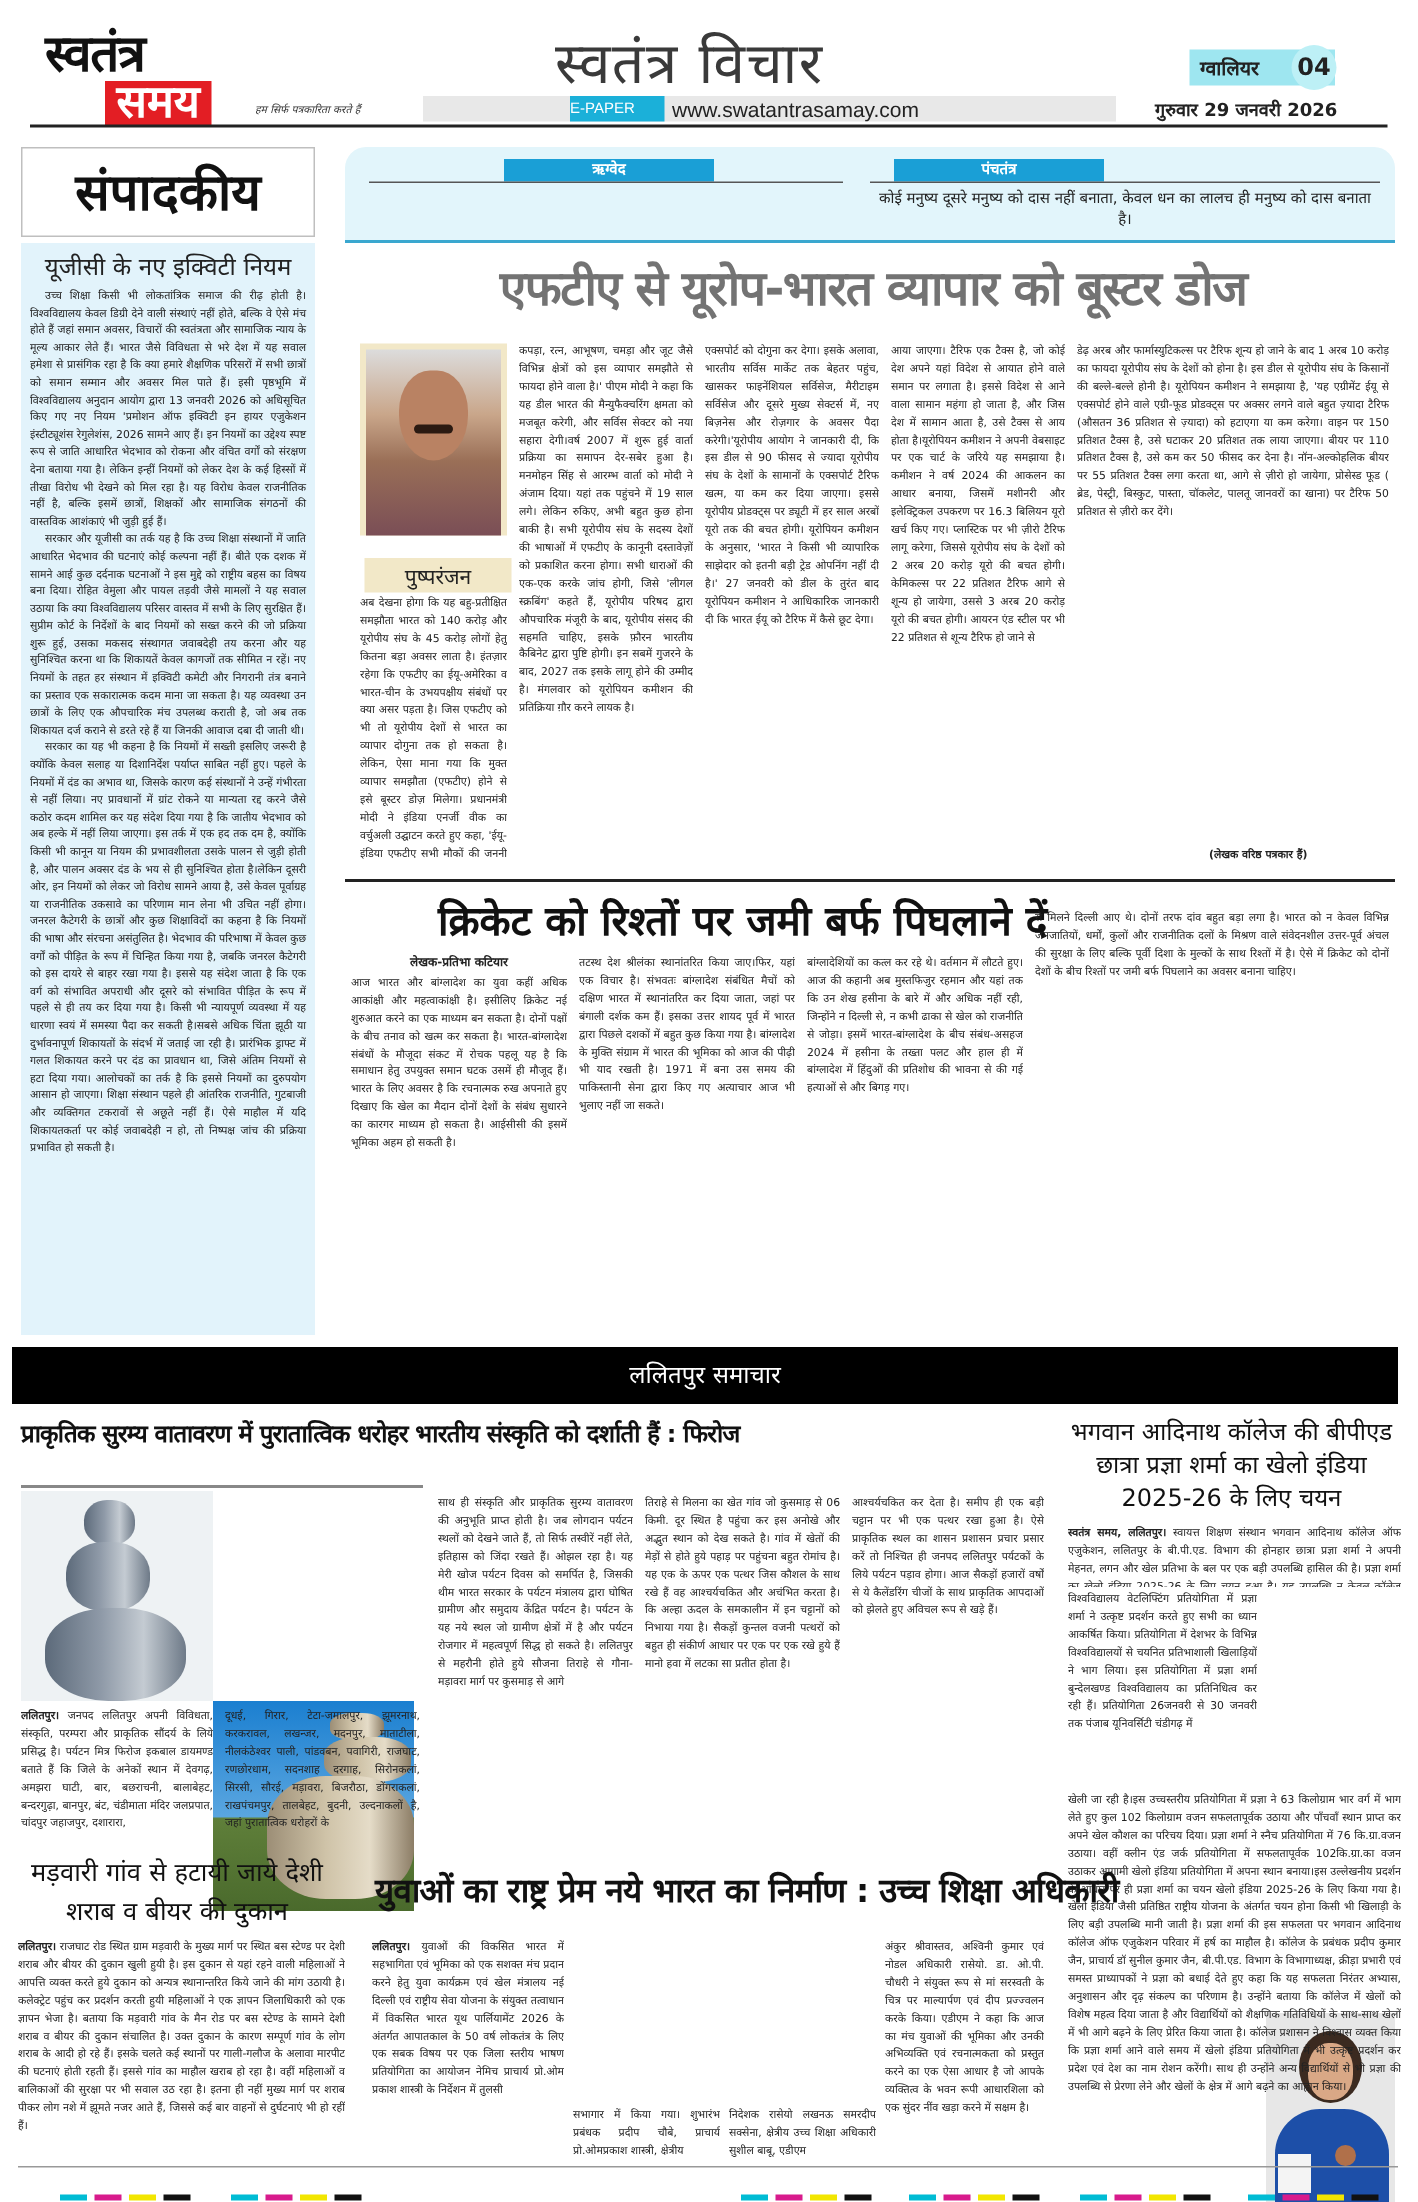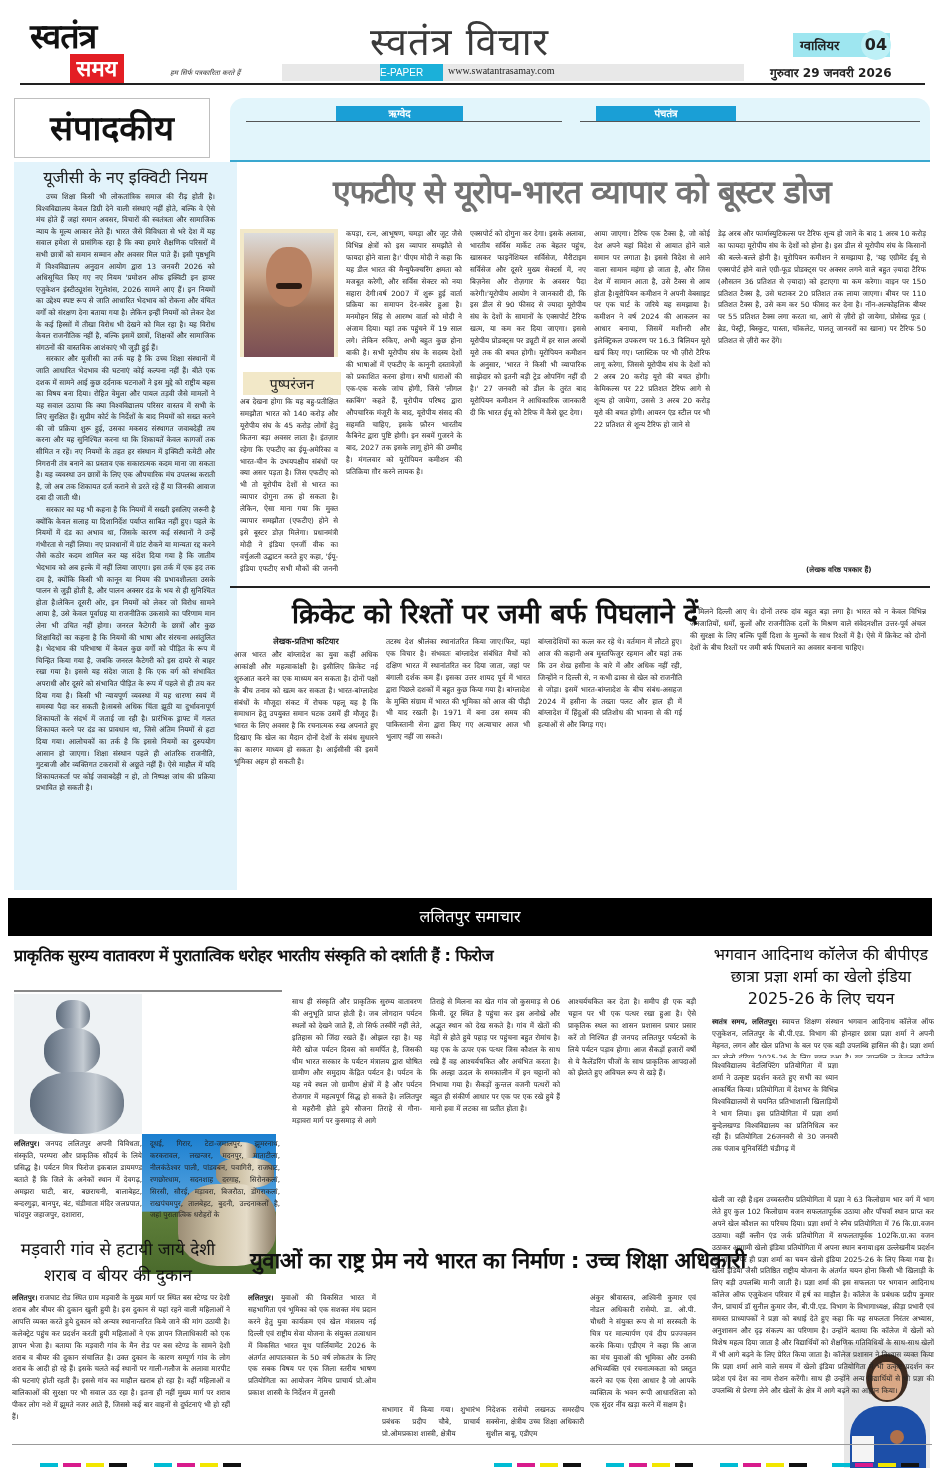--- a/index.html
+++ b/index.html
@@ -2,36 +2,36 @@
 <html><head>
 <meta charset="utf-8">
 <style>
   * { box-sizing: border-box; margin: 0; padding: 0; }
   html, body { width: 945px; height: 1468px; background: #ffffff; overflow: hidden; }
   body { font-family: "DejaVu Sans", "Liberation Sans", sans-serif; color: #1a1a1a; position: relative; }
   .abs { position: absolute; }
 
   
   .logo-top { left: 30px; top: 18px; font-family: "DejaVu Serif", serif; font-weight: 900; font-size: 34px; letter-spacing: -1px; color: #111; line-height: 36px; }
-  .logo-bottom { left: 70px; top: 54px; width: 54px; height: 30px; background: #e31e24; color: #fff; font-weight: 900; font-size: 22px; text-align: center; line-height: 30px; }
+  .logo-bottom { left: 70px; top: 54px; width: 71px; height: 30px; background: #e31e24; color: #fff; font-weight: 900; font-size: 30px; text-align: center; line-height: 30px; }
   .tagline { left: 170px; top: 68px; font-size: 7px; color: #333; font-style: italic; }
   .page-title { left: 370px; top: 20px; font-size: 38px; color: #3a3a3a; letter-spacing: 1px; line-height: 44px; }
   .epaper-bar { left: 282px; top: 64px; width: 462px; height: 17px; background: #e8e8e8; }
   .epaper-tag { left: 380px; top: 64px; width: 63px; height: 17px; background: #1bb0d9; color: #fff; font-size: 10px; text-align: left; line-height: 17px; font-family: "Liberation Sans", sans-serif; }
-  .site-url { left: 448px; top: 65px; font-size: 10px; color: #222; font-family: Liberation Serif, serif; }
+  .site-url { left: 448px; top: 65px; font-size: 14px; color: #222; font-family: Liberation Sans, sans-serif; }
   .city-badge { left: 793px; top: 33px; width: 97px; height: 24px; background: #9ee6f0; }
   .city-name { left: 800px; top: 36px; font-size: 13px; font-weight: bold; color: #222; }
   .page-no { left: 861px; top: 30px; width: 30px; height: 30px; border-radius: 50%; background: #bdf0f6; font-size: 16px; font-weight: bold; text-align: center; line-height: 30px; color: #222; }
   .edition-date { left: 770px; top: 64px; font-size: 12px; font-weight: bold; color: #222; }
   .masthead-rule { left: 20px; top: 83px; width: 905px; height: 2px; background: #222; }
 
   
   .editorial-box { left: 14px; top: 98px; width: 196px; height: 60px; border: 1px solid #bfbfbf; background: #fff; }
   .editorial-title { left: 14px; top: 104px; width: 196px; text-align: center; font-size: 34px; font-weight: 900; color: #111; }
-  .editorial-body { left: 14px; top: 162px; width: 223px; height: 728px; background: #e2f3fb; padding: 4px 22px; }
+  .editorial-body { left: 14px; top: 162px; width: 196px; height: 728px; background: #e2f3fb; padding: 4px 6px; }
   .editorial-sub { font-size: 16px; text-align: center; color: #222; margin-bottom: 3px; }
   .body-text { font-size: 7.2px; line-height: 11.6px; text-align: justify; color: #222; }
   .body-text p { text-indent: 10px; }
 
   
   .quote-band { left: 230px; top: 98px; width: 700px; height: 64px; background: #e2f5fb; border-radius: 14px 14px 0 0; border-bottom: 2px solid #3aa7cf; }
   .quote-tab { height: 15px; background: #1a9fd6; color: #fff; font-size: 10px; font-weight: bold; text-align: center; line-height: 15px; }
   .quote-rule { height: 1px; background: #555; }
   .quote-text { font-size: 10px; line-height: 14px; text-align: center; color: #222; }
 
@@ -85,26 +85,27 @@
   <div class="editorial-sub">यूजीसी के नए इक्विटी नियम</div>
   <div class="body-text">
     <p>उच्च शिक्षा किसी भी लोकतांत्रिक समाज की रीढ़ होती है। विश्वविद्यालय केवल डिग्री देने वाली संस्थाएं नहीं होते, बल्कि वे ऐसे मंच होते हैं जहां समान अवसर, विचारों की स्वतंत्रता और सामाजिक न्याय के मूल्य आकार लेते हैं। भारत जैसे विविधता से भरे देश में यह सवाल हमेशा से प्रासंगिक रहा है कि क्या हमारे शैक्षणिक परिसरों में सभी छात्रों को समान सम्मान और अवसर मिल पाते हैं। इसी पृष्ठभूमि में विश्वविद्यालय अनुदान आयोग द्वारा 13 जनवरी 2026 को अधिसूचित किए गए नए नियम 'प्रमोशन ऑफ इक्विटी इन हायर एजुकेशन इंस्टीट्यूशंस रेगुलेशंस, 2026 सामने आए हैं। इन नियमों का उद्देश्य स्पष्ट रूप से जाति आधारित भेदभाव को रोकना और वंचित वर्गों को संरक्षण देना बताया गया है। लेकिन इन्हीं नियमों को लेकर देश के कई हिस्सों में तीखा विरोध भी देखने को मिल रहा है। यह विरोध केवल राजनीतिक नहीं है, बल्कि इसमें छात्रों, शिक्षकों और सामाजिक संगठनों की वास्तविक आशंकाएं भी जुड़ी हुई हैं।</p>
     <p>सरकार और यूजीसी का तर्क यह है कि उच्च शिक्षा संस्थानों में जाति आधारित भेदभाव की घटनाएं कोई कल्पना नहीं हैं। बीते एक दशक में सामने आई कुछ दर्दनाक घटनाओं ने इस मुद्दे को राष्ट्रीय बहस का विषय बना दिया। रोहित वेमुला और पायल तड़वी जैसे मामलों ने यह सवाल उठाया कि क्या विश्वविद्यालय परिसर वास्तव में सभी के लिए सुरक्षित हैं। सुप्रीम कोर्ट के निर्देशों के बाद नियमों को सख्त करने की जो प्रक्रिया शुरू हुई, उसका मकसद संस्थागत जवाबदेही तय करना और यह सुनिश्चित करना था कि शिकायतें केवल कागजों तक सीमित न रहें। नए नियमों के तहत हर संस्थान में इक्विटी कमेटी और निगरानी तंत्र बनाने का प्रस्ताव एक सकारात्मक कदम माना जा सकता है। यह व्यवस्था उन छात्रों के लिए एक औपचारिक मंच उपलब्ध कराती है, जो अब तक शिकायत दर्ज कराने से डरते रहे हैं या जिनकी आवाज दबा दी जाती थी।</p>
     <p>सरकार का यह भी कहना है कि नियमों में सख्ती इसलिए जरूरी है क्योंकि केवल सलाह या दिशानिर्देश पर्याप्त साबित नहीं हुए। पहले के नियमों में दंड का अभाव था, जिसके कारण कई संस्थानों ने उन्हें गंभीरता से नहीं लिया। नए प्रावधानों में ग्रांट रोकने या मान्यता रद्द करने जैसे कठोर कदम शामिल कर यह संदेश दिया गया है कि जातीय भेदभाव को अब हल्के में नहीं लिया जाएगा। इस तर्क में एक हद तक दम है, क्योंकि किसी भी कानून या नियम की प्रभावशीलता उसके पालन से जुड़ी होती है, और पालन अक्सर दंड के भय से ही सुनिश्चित होता है।लेकिन दूसरी ओर, इन नियमों को लेकर जो विरोध सामने आया है, उसे केवल पूर्वाग्रह या राजनीतिक उकसावे का परिणाम मान लेना भी उचित नहीं होगा। जनरल कैटेगरी के छात्रों और कुछ शिक्षाविदों का कहना है कि नियमों की भाषा और संरचना असंतुलित है। भेदभाव की परिभाषा में केवल कुछ वर्गों को पीड़ित के रूप में चिन्हित किया गया है, जबकि जनरल कैटेगरी को इस दायरे से बाहर रखा गया है। इससे यह संदेश जाता है कि एक वर्ग को संभावित अपराधी और दूसरे को संभावित पीड़ित के रूप में पहले से ही तय कर दिया गया है। किसी भी न्यायपूर्ण व्यवस्था में यह धारणा स्वयं में समस्या पैदा कर सकती है।सबसे अधिक चिंता झूठी या दुर्भावनापूर्ण शिकायतों के संदर्भ में जताई जा रही है। प्रारंभिक ड्राफ्ट में गलत शिकायत करने पर दंड का प्रावधान था, जिसे अंतिम नियमों से हटा दिया गया। आलोचकों का तर्क है कि इससे नियमों का दुरुपयोग आसान हो जाएगा। शिक्षा संस्थान पहले ही आंतरिक राजनीति, गुटबाजी और व्यक्तिगत टकरावों से अछूते नहीं हैं। ऐसे माहौल में यदि शिकायतकर्ता पर कोई जवाबदेही न हो, तो निष्पक्ष जांच की प्रक्रिया प्रभावित हो सकती है।</p>
   </div>
 </div>
 
 <div class="abs quote-band">
   <div class="abs" style="left:16px;top:8px;width:316px;">
-    <div class="quote-tab" style="width:127px;margin-left:90px;">ऋग्वेद</div>
+    <div class="quote-tab" style="width:140px;margin-left:90px;">ऋग्वेद</div>
     <div class="quote-rule"></div>
   </div>
   <div class="abs" style="left:350px;top:8px;width:340px;">
     <div class="quote-tab" style="width:140px;margin-left:16px;">पंचतंत्र</div>
     <div class="quote-rule"></div>
+    <div class="quote-text" style="margin-top:4px;">कोई मनुष्य दूसरे मनुष्य को दास नहीं बनाता, केवल धन का लालच ही मनुष्य को दास बनाता है।</div>
   </div>
 </div>
 
 <div class="abs main-headline">एफटीए से यूरोप-भारत व्यापार को बूस्टर डोज</div>
 
 <div class="abs author-photo">
   <div class="author-photo-inner">
     <div class="face"></div>
     <div class="moustache"></div>
   </div>

